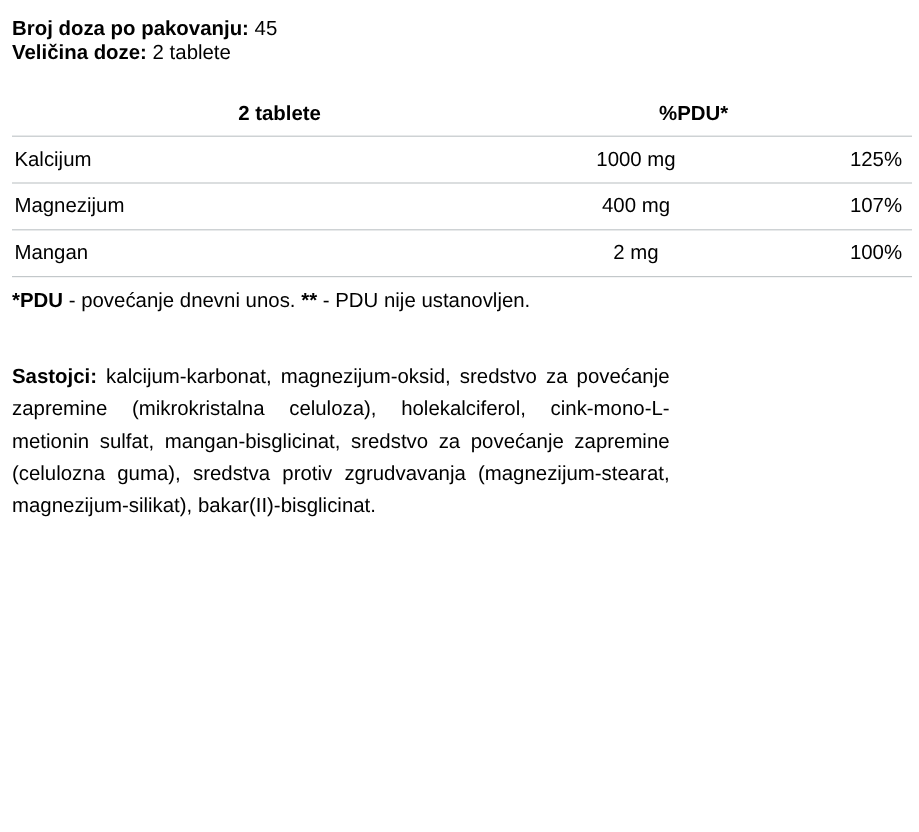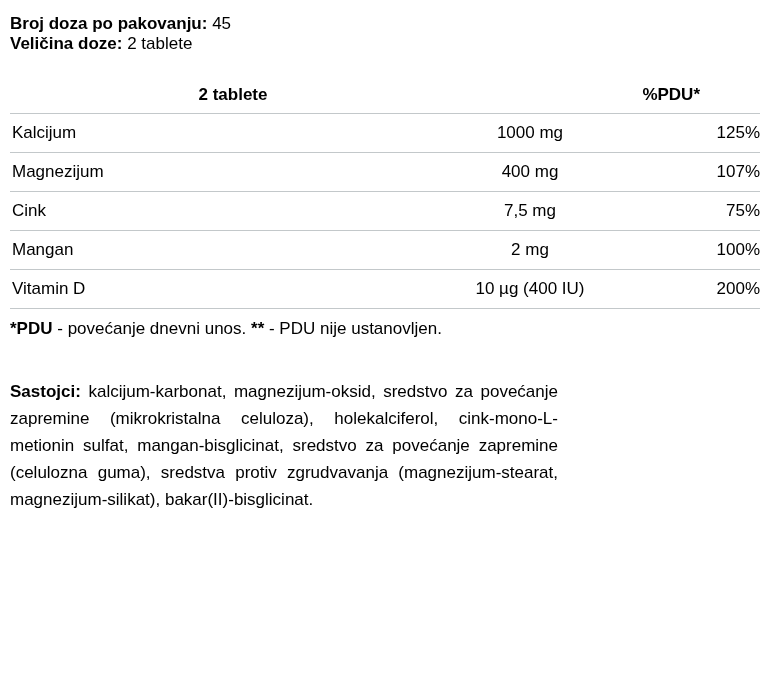--- a/index.html
+++ b/index.html
@@ -27,21 +27,21 @@
     display: grid;
     grid-template-columns: 1fr 244px 60px;
     align-items: center;
     border-bottom: 1px solid #c3c8ca;
   }
   .row.thead { height: 38px; font-weight: 700; }
   .row.tr    { height: 39px; gap: 48px; }
   .cell      { font-size: 17px; }
   .cell.name { text-align: left; padding-left: 2px; }
   .cell.amt  { text-align: center; }
-  .cell.pdu  { text-align: right; }
+  .cell.pdu  { text-align: center; }
   
   .footnote {
     margin-top: 9px;
     font-size: 17px;
     line-height: 22px;
   }
   .footnote b { font-weight: 700; }
   
   .ingredients {
     margin-top: 38px;
@@ -78,33 +78,23 @@
       <div class="cell name">Kalcijum</div>
       <div class="cell amt">1000 mg</div>
       <div class="cell pdu">125%</div>
     </div>
     <div class="row tr">
       <div class="cell name">Magnezijum</div>
       <div class="cell amt">400 mg</div>
       <div class="cell pdu">107%</div>
     </div>
     <div class="row tr">
-      <div class="cell name">Cink</div>
-      <div class="cell amt">7,5 mg</div>
-      <div class="cell pdu">75%</div>
-    </div>
-    <div class="row tr">
       <div class="cell name">Mangan</div>
       <div class="cell amt">2 mg</div>
       <div class="cell pdu">100%</div>
-    </div>
-    <div class="row tr">
-      <div class="cell name">Vitamin D</div>
-      <div class="cell amt">10 µg (400 IU)</div>
-      <div class="cell pdu">200%</div>
     </div>
   </div>
 
   <div class="footnote">
     <b>*PDU</b>
     <span>- povećanje dnevni unos.</span>
     <b>**</b>
     <span>- PDU nije ustanovljen.</span>
   </div>
 

